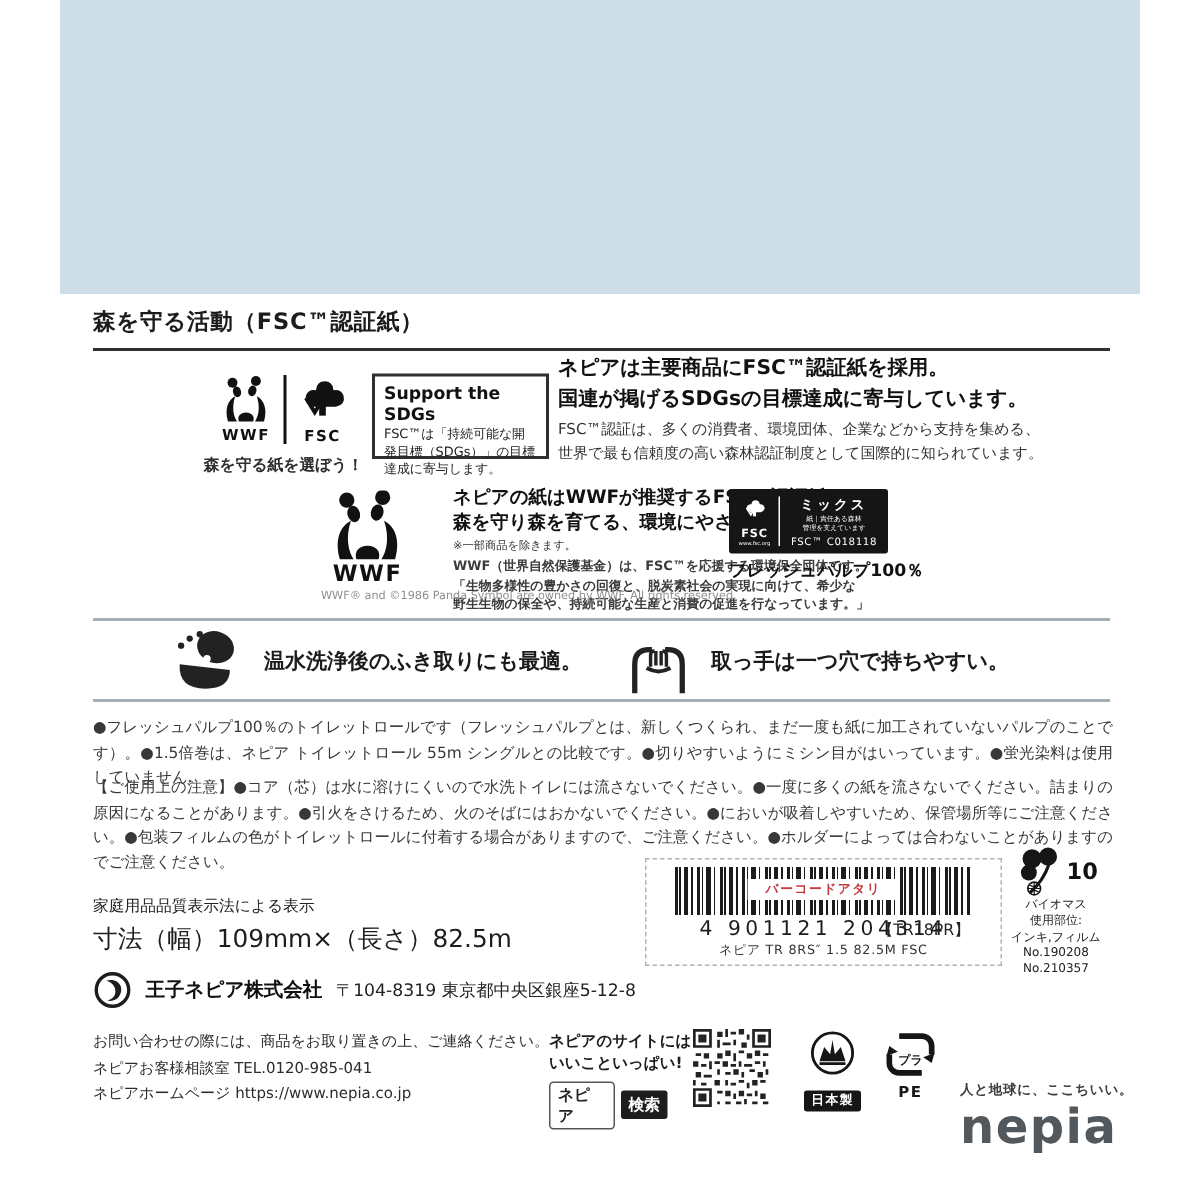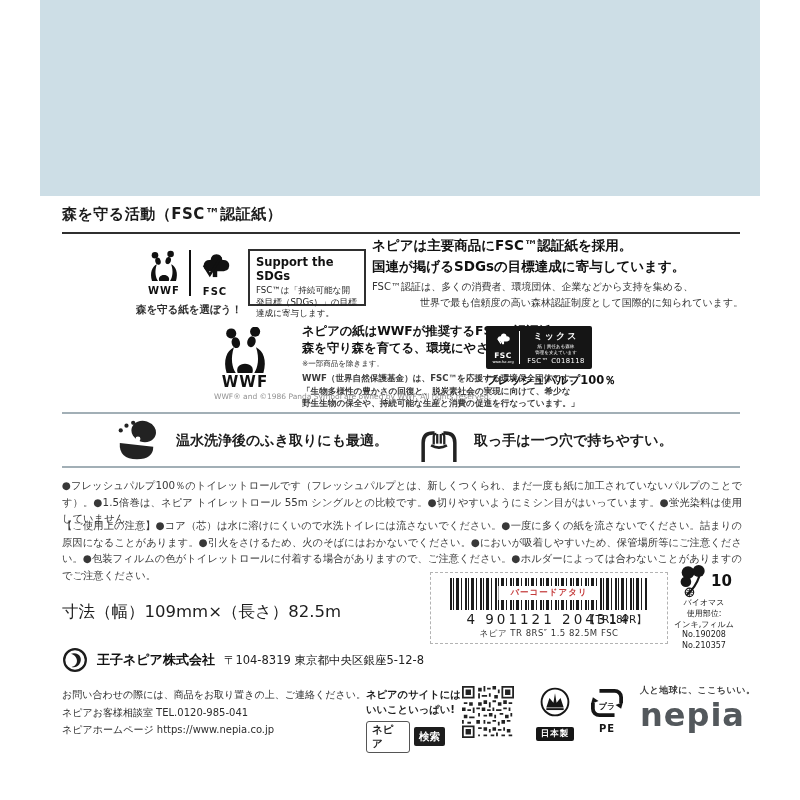--- a/index.html
+++ b/index.html
@@ -89,21 +89,21 @@
   .qr { position:absolute; left:462px; top:686px; width:52px; height:52px; }
 
   .mark { position:absolute; top:687px; width:46px; text-align:center; }
   .mark.japan { left:532px; }
   .mark.pe { left:584px; }
   .mark .tag { display:inline-block; background:#161616; color:#fff; font-size:8.5px; font-weight:bold; padding:1px 5px; border-radius:2px; margin-top:1px; letter-spacing:1px; }
   .mark .pe-lbl { font-size:10px; font-weight:bold; color:#161616; letter-spacing:1px; margin-top:0; }
   .pe-inner { position:absolute; left:0; right:0; top:14px; font-size:8px; font-weight:bold; color:#161616; }
   .mark.pe .wrap { position:relative; }
 
-  .brand { position:absolute; left:640px; top:684px; width:150px; }
+  .brand { position:absolute; left:640px; top:720px; width:150px; }
   .brand .tag { font-size:9px; color:#3c3c3c; font-weight:bold; letter-spacing:.5px; }
   .brand .logo { font-size:32px; font-weight:bold; color:#53585c; letter-spacing:1px; line-height:1.15; }
 </style>
 </head>
 <body>
 
 <div class="page">
 
   <div class="blue-panel"></div>
 
@@ -139,21 +139,21 @@
 
   <div class="sdgs-box">
     <div class="t">Support the SDGs</div>
     <div class="b">FSC™は「持続可能な開発目標（SDGs）」の目標達成に寄与します。</div>
   </div>
 
   <div class="claim">
     <div class="big">ネピアは主要商品にFSC™認証紙を採用。</div>
     <div class="big">国連が掲げるSDGsの目標達成に寄与しています。</div>
     <div class="sm">FSC™認証は、多くの消費者、環境団体、企業などから支持を集める、</div>
-    <div class="sm" style="margin-top:0;margin-left:48px;">世界で最も信頼度の高い森林認証制度として国際的に知られています。</div>
+    <div class="sm" style="margin-top:0;">世界で最も信頼度の高い森林認証制度として国際的に知られています。</div>
   </div>
 
   <div class="wwf-big">
     <svg width="58" height="46" viewBox="0 0 60 50" fill="#111">
       <circle cx="15" cy="7" r="5.5"></circle>
         <circle cx="41" cy="5" r="5.5"></circle>
       <ellipse cx="20" cy="17" rx="4.5" ry="6" transform="rotate(-15 20 17)"></ellipse>
       <ellipse cx="37" cy="16" rx="4.5" ry="6" transform="rotate(15 37 16)"></ellipse>
       <path d="M10 50 C6 36 10 26 18 22 C14 34 16 44 20 50 Z"></path>
       <path d="M50 50 C54 36 50 26 42 22 C46 34 44 44 40 50 Z"></path>
@@ -215,20 +215,21 @@
       <circle cx="27" cy="21" r="2.6" fill="#fff"></circle>
     </svg>
     <div class="txt">温水洗浄後のふき取りにも最適。</div>
   </div>
   <div class="rule gray r3"></div>
 
   <div class="para desc">●フレッシュパルプ100％のトイレットロールです（フレッシュパルプとは、新しくつくられ、まだ一度も紙に加工されていないパルプのことです）。●1.5倍巻は、ネピア トイレットロール 55m シングルとの比較です。●切りやすいようにミシン目がはいっています。●蛍光染料は使用していません。</div>
   <div class="para caut">【ご使用上の注意】●コア（芯）は水に溶けにくいので水洗トイレには流さないでください。●一度に多くの紙を流さないでください。詰まりの原因になることがあります。●引火をさけるため、火のそばにはおかないでください。●においが吸着しやすいため、保管場所等にご注意ください。●包装フィルムの色がトイレットロールに付着する場合がありますので、ご注意ください。●ホルダーによっては合わないことがありますのでご注意ください。</div>
 
   <div class="quality">
+    <div class="t">家庭用品品質表示法による表示</div>
     <div class="d">寸法（幅）109mm×（長さ）82.5m</div>
   </div>
 
   <div class="company">
     <svg width="26" height="26" viewBox="0 0 30 30">
       <circle cx="15" cy="15" r="12.5" fill="none" stroke="#1d1d1d" stroke-width="2.6"></circle>
       <path d="M10 8 c9 -3 15 5 10 12 c-2 3 -6 4 -9 3 c5 -1 7 -5 6 -9 c-1 -4 -5 -6 -7 -6 z" fill="#1d1d1d"></path>
     </svg>
     <div class="nm">王子ネピア株式会社</div>
     <div class="ad">〒104-8319 東京都中央区銀座5-12-8</div>

